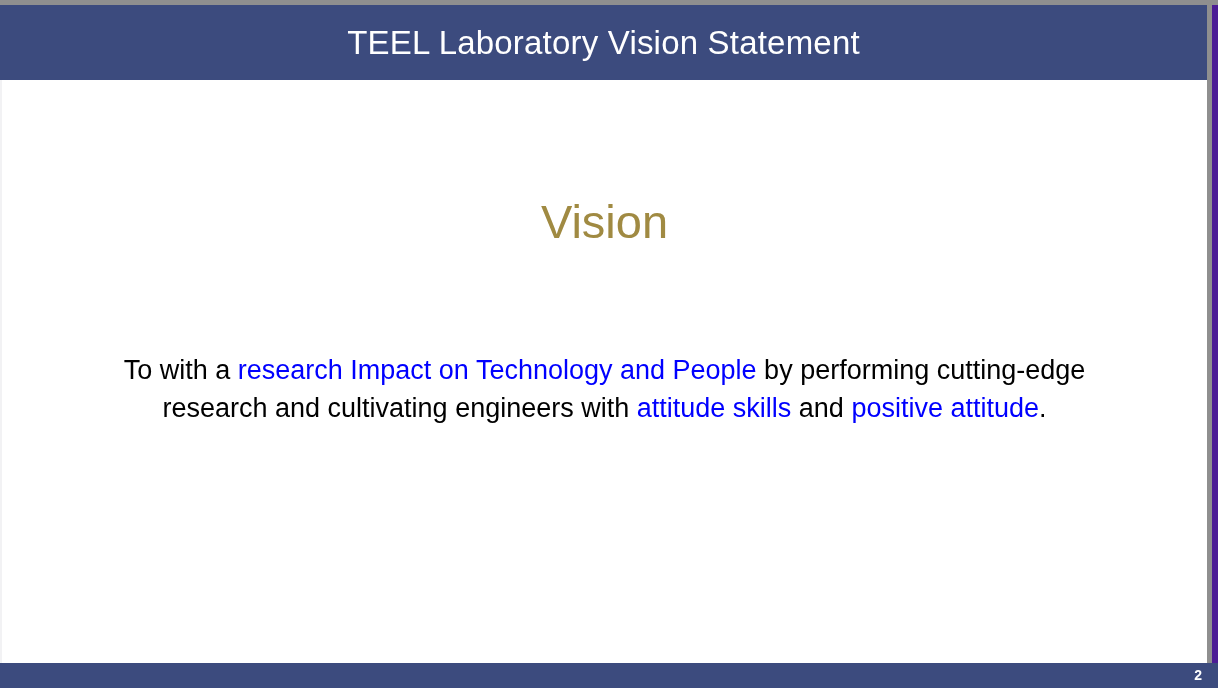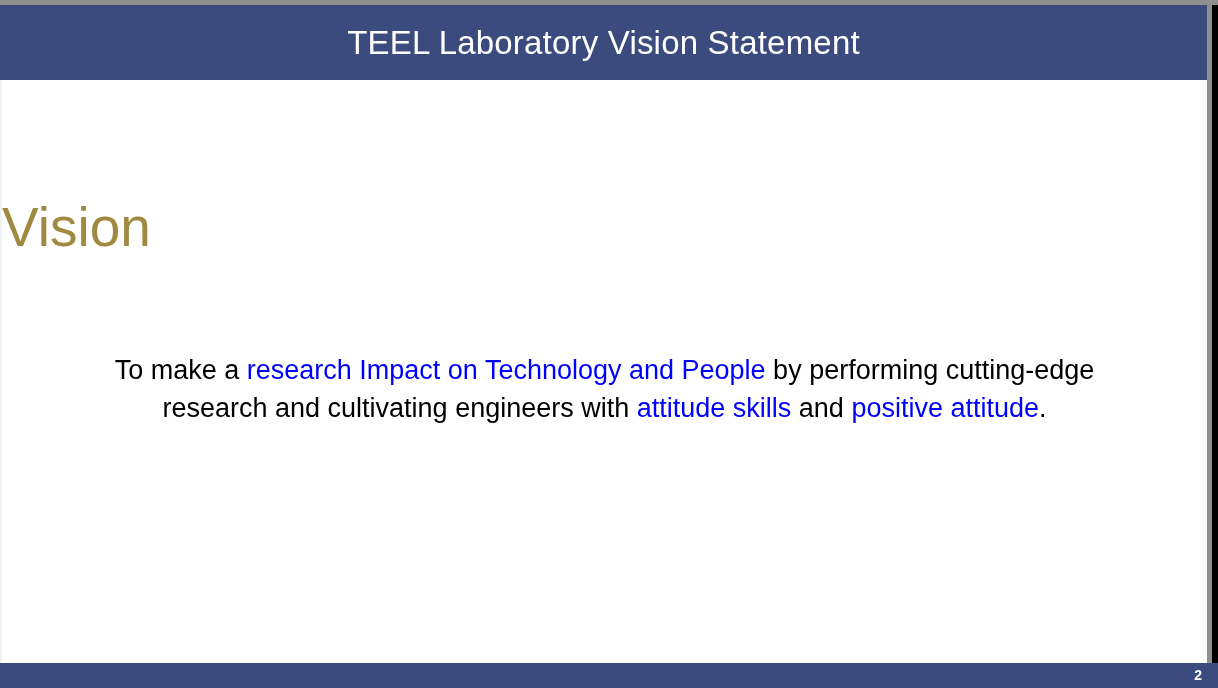--- a/index.html
+++ b/index.html
@@ -12,21 +12,21 @@
     height: 688px;
     overflow: hidden;
     font-family: "Liberation Sans", sans-serif;
   }
 
   
   .slide {
     position: relative;
     width: 1218px;
     height: 688px;
-    background: #000000;
+    background: #4c1d95;
     box-sizing: border-box;
   }
 
   
   .top-rule {
     position: absolute;
     top: 0;
     left: 0;
     width: 1218px;
     height: 5px;
@@ -82,22 +82,23 @@
     width: 1205px;
     height: 583px;
     background: #ffffff;
   }
 
   .section-heading {
     position: absolute;
     top: 114px;      
     left: 0;
     width: 1205px;
+    text-align: center;
     color: #a08a42;
-    font-size: 55px;
+    font-size: 47px;
     font-weight: 400;
     line-height: 1.2;
   }
 
   .vision-paragraph {
     position: absolute;
     top: 244px;      
     left: 96px;
     width: 1013px;
     text-align: center;
@@ -141,20 +142,20 @@
   <div class="left-rule"></div>
 
   <div class="title-banner">
     <div class="title-text">TEEL Laboratory Vision Statement</div>
   </div>
 
   <div class="content">
 
     <div class="section-heading">Vision</div>
 
-    <p class="vision-paragraph"><span>To make a </span><span class="hl">research Impact on Technology and People</span><span> by performing cutting-edge research and cultivating engineers with </span><span class="hl">attitude skills</span><span> and </span><span class="hl">positive attitude</span><span>.</span></p>
+    <p class="vision-paragraph"><span>To with a </span><span class="hl">research Impact on Technology and People</span><span> by performing cutting-edge research and cultivating engineers with </span><span class="hl">attitude skills</span><span> and </span><span class="hl">positive attitude</span><span>.</span></p>
 
   </div>
 
   <div class="footer-bar"></div>
   <div class="page-number">2</div>
 
 </div>
 
 </body></html>

